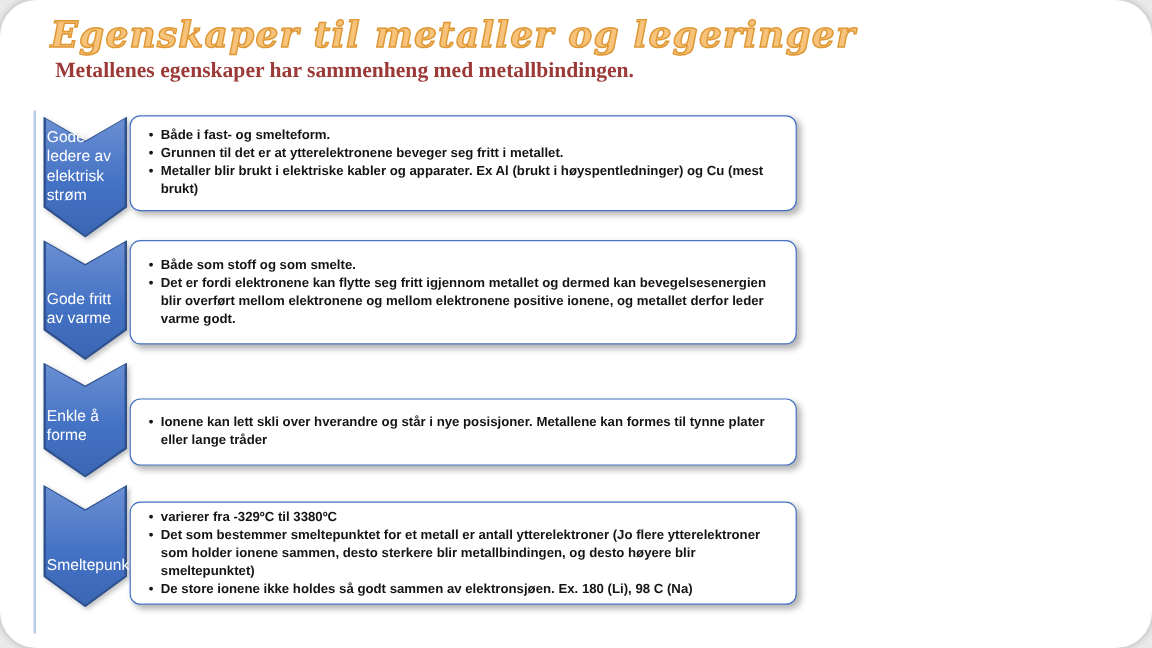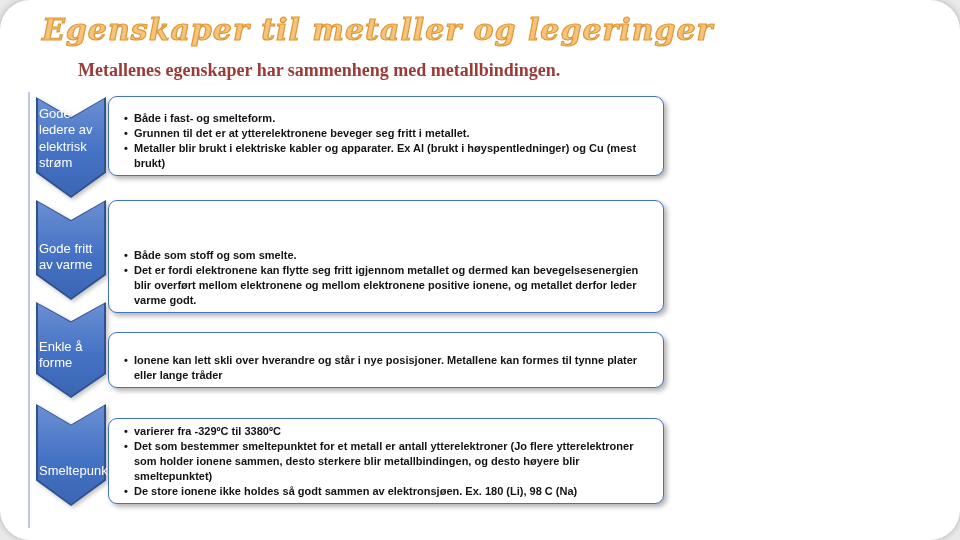--- a/index.html
+++ b/index.html
@@ -11,23 +11,23 @@
   .vline{position:absolute;left:28px;top:92px;width:2px;height:436px;background:#b9c9e6;}
   .title{
     position:absolute;left:42px;top:12px;
     font-family:"DejaVu Serif",serif;font-style:italic;font-weight:700;
     font-size:30px;letter-spacing:1px;
     color:var(--title,#F7C27A);
     -webkit-text-stroke:1.2px var(--title-outline,#DE9733);
     white-space:nowrap;
   }
   .subtitle{
-    position:absolute;left:46px;top:60px;
+    position:absolute;left:46px;top:48px;
     font-family:"Liberation Serif",serif;font-weight:700;
-    font-size:18px;color:var(--subtitle,#9C3A38);white-space:nowrap;margin-left:32px;
+    font-size:18px;color:var(--subtitle,#9C3A38);white-space:nowrap;
   }
   
   .arrow{
     position:absolute;left:36px;width:70px;
     filter:drop-shadow(2px 2px 2px rgba(0,0,0,.25));
   }
   .arrow-shape,.arrow-core{
     position:absolute;
     clip-path:polygon(0 0,50% 20%,100% 0,100% 75%,50% 100%,0 75%);
   }
@@ -40,25 +40,25 @@
   }
   .a0{top:97px;height:101px}
   .a1{top:200px;height:100px}
   .a2{top:302px;height:96px}
   .a3{top:404px;height:102px}
   
   .box{
     position:absolute;left:108px;width:556px;
     background:#ffffff;border:1.6px solid var(--box-border,#4472C4);
     border-radius:9px;box-shadow:3px 3px 5px rgba(0,0,0,.3);
-    display:flex;flex-direction:column;justify-content:flex-end;
+    display:flex;flex-direction:column;justify-content:center;
     padding:4px 12px 4px 14px;box-sizing:border-box;
   }
   .b0{top:96px;height:80px}
-  .b1{top:200px;height:113px}
+  .b1{top:200px;height:87px}
   .b2{top:332px;height:56px}
   .b3{top:418px;height:86px}
   .bullet{
     position:relative;padding-left:11px;
     font-size:11px;font-weight:700;line-height:15px;color:#141414;
   }
   .bullet::before{content:"\2022";position:absolute;left:1px;top:0;}
 </style>
 </head>
 <body>

